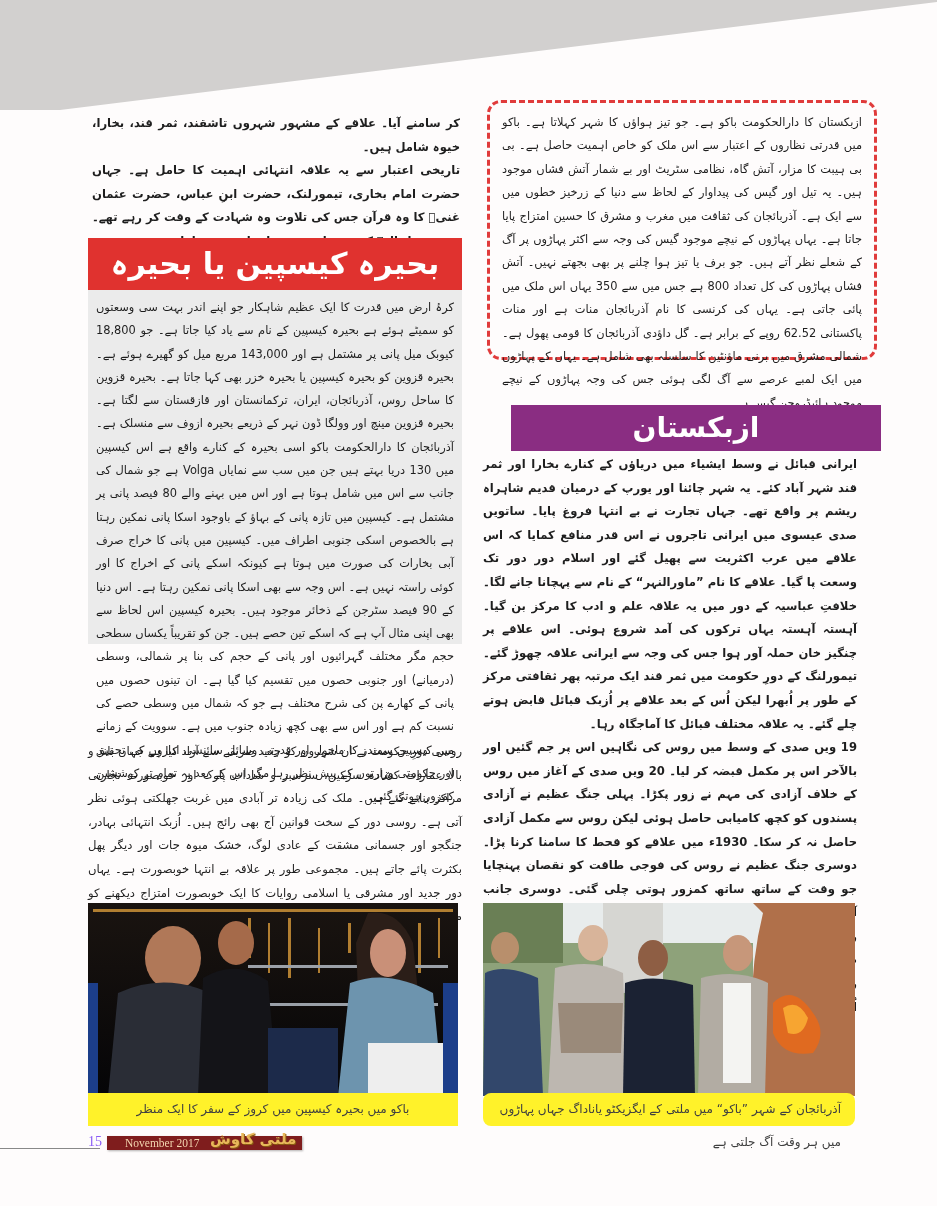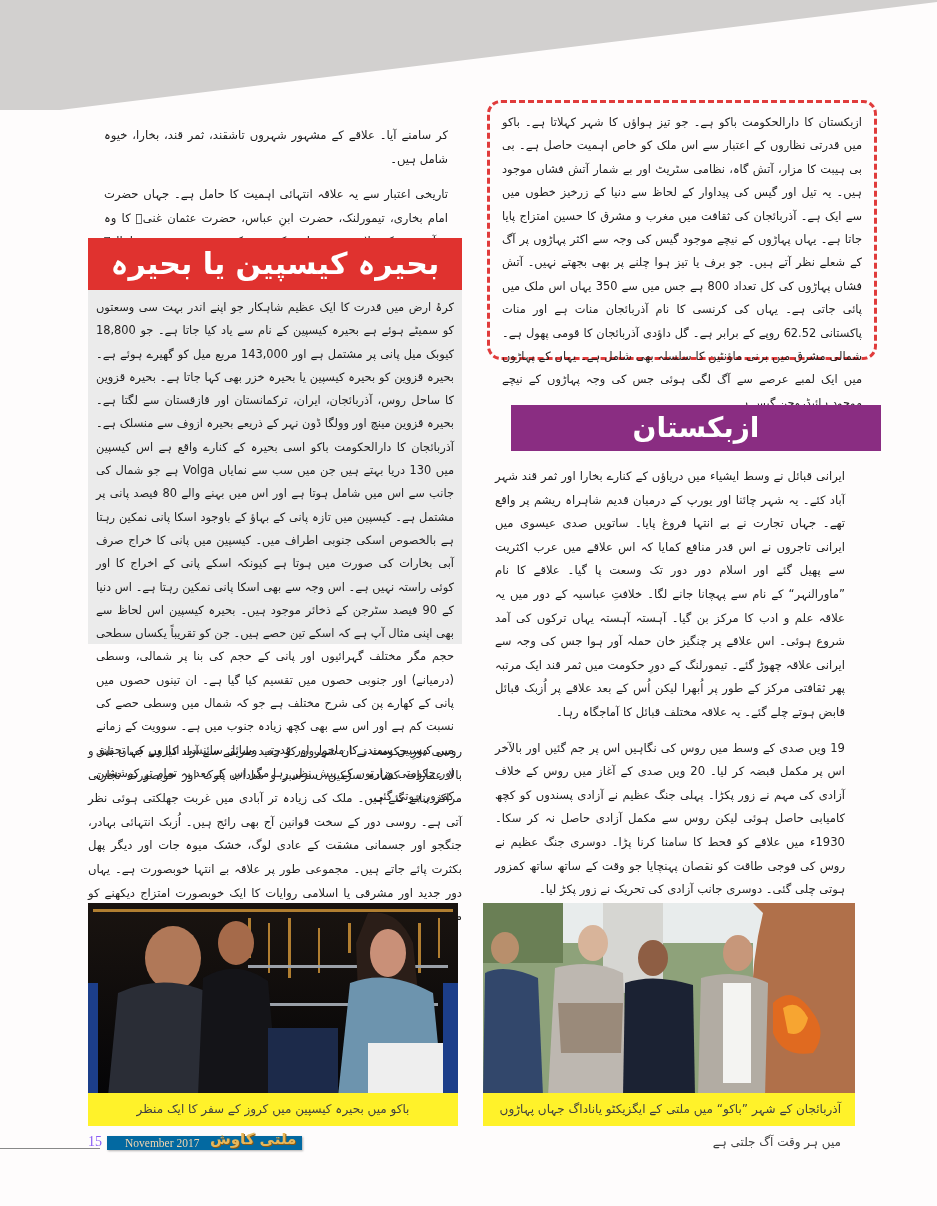--- a/index.html
+++ b/index.html
@@ -9,21 +9,21 @@
     font-family: "DejaVu Sans", sans-serif;
   }
   .bg-wedge {
     position: absolute; left: 0; top: 0; width: 937px; height: 110px;
   }
   .ur {
     direction: rtl; text-align: justify; text-align-last: right;
     color: #1e1e1e; font-family: "DejaVu Sans", sans-serif;
     font-size: 11.6px; line-height: 23.6px; margin: 0;
   }
-  .ur p { margin: 12px; }
+  .ur p { margin: 0; font-weight: bold; }
   
   .dash-box {
     position: absolute; left: 487px; top: 100px; width: 360px; height: 240px;
     border: 3px dashed #e03b3b; border-radius: 14px;
     padding: 8px 12px 6px 12px; box-sizing: content-box;
   }
   .dash-box .ur { font-size: 11.4px; line-height: 23.4px; }
   
   .top-left {
     position: absolute; left: 92px; top: 112px; width: 368px;
@@ -53,29 +53,29 @@
   .photo {
     position: absolute; overflow: hidden;
   }
   .photo-left { left: 88px; top: 903px; width: 370px; height: 193px; background: #0b0b10; }
   .photo-right { left: 483px; top: 903px; width: 372px; height: 193px; background: #a9b8a0; }
   .caption {
     position: absolute; height: 33px; background: #fff22a; color: #404040;
     direction: rtl; text-align: center; font-size: 12px; line-height: 33px;
   }
   .cap-left { left: 88px; top: 1093px; width: 370px; }
-  .cap-right { left: 483px; top: 1093px; width: 372px; text-align: right; padding-right: 14px; box-sizing: border-box; }
+  .cap-right { left: 483px; top: 1093px; width: 372px; text-align: right; padding-right: 14px; box-sizing: border-box; border-radius: 8px; }
   .footer-line { position: absolute; left: 0; top: 1148px; width: 100px; height: 1px; background: #888; }
   .page-num {
     position: absolute; left: 88px; top: 1134px; width: 18px; height: 16px;
     font-family: "Liberation Serif", serif; font-size: 14px; color: #8b5cf6; line-height: 16px;
   }
   .footer-band {
     position: absolute; left: 107px; top: 1136px; width: 195px; height: 14px;
-    background: #0369a1; box-shadow: 1px 1px 2px rgba(0,0,0,0.3);
+    background: #7f1d1d; box-shadow: 1px 1px 2px rgba(0,0,0,0.3);
   }
   .footer-date {
     position: absolute; left: 18px; top: 0; font-family: "Liberation Serif", serif;
     font-size: 11.5px; color: #f3d6b0; line-height: 14px; white-space: nowrap;
   }
   .footer-logo {
     position: absolute; left: 103px; top: -6px; direction: rtl;
     font-size: 15px; font-weight: bold; color: #e8b75a; line-height: 18px;
     text-shadow: 1px 1px 0 #8a5a12; white-space: nowrap;
   }

